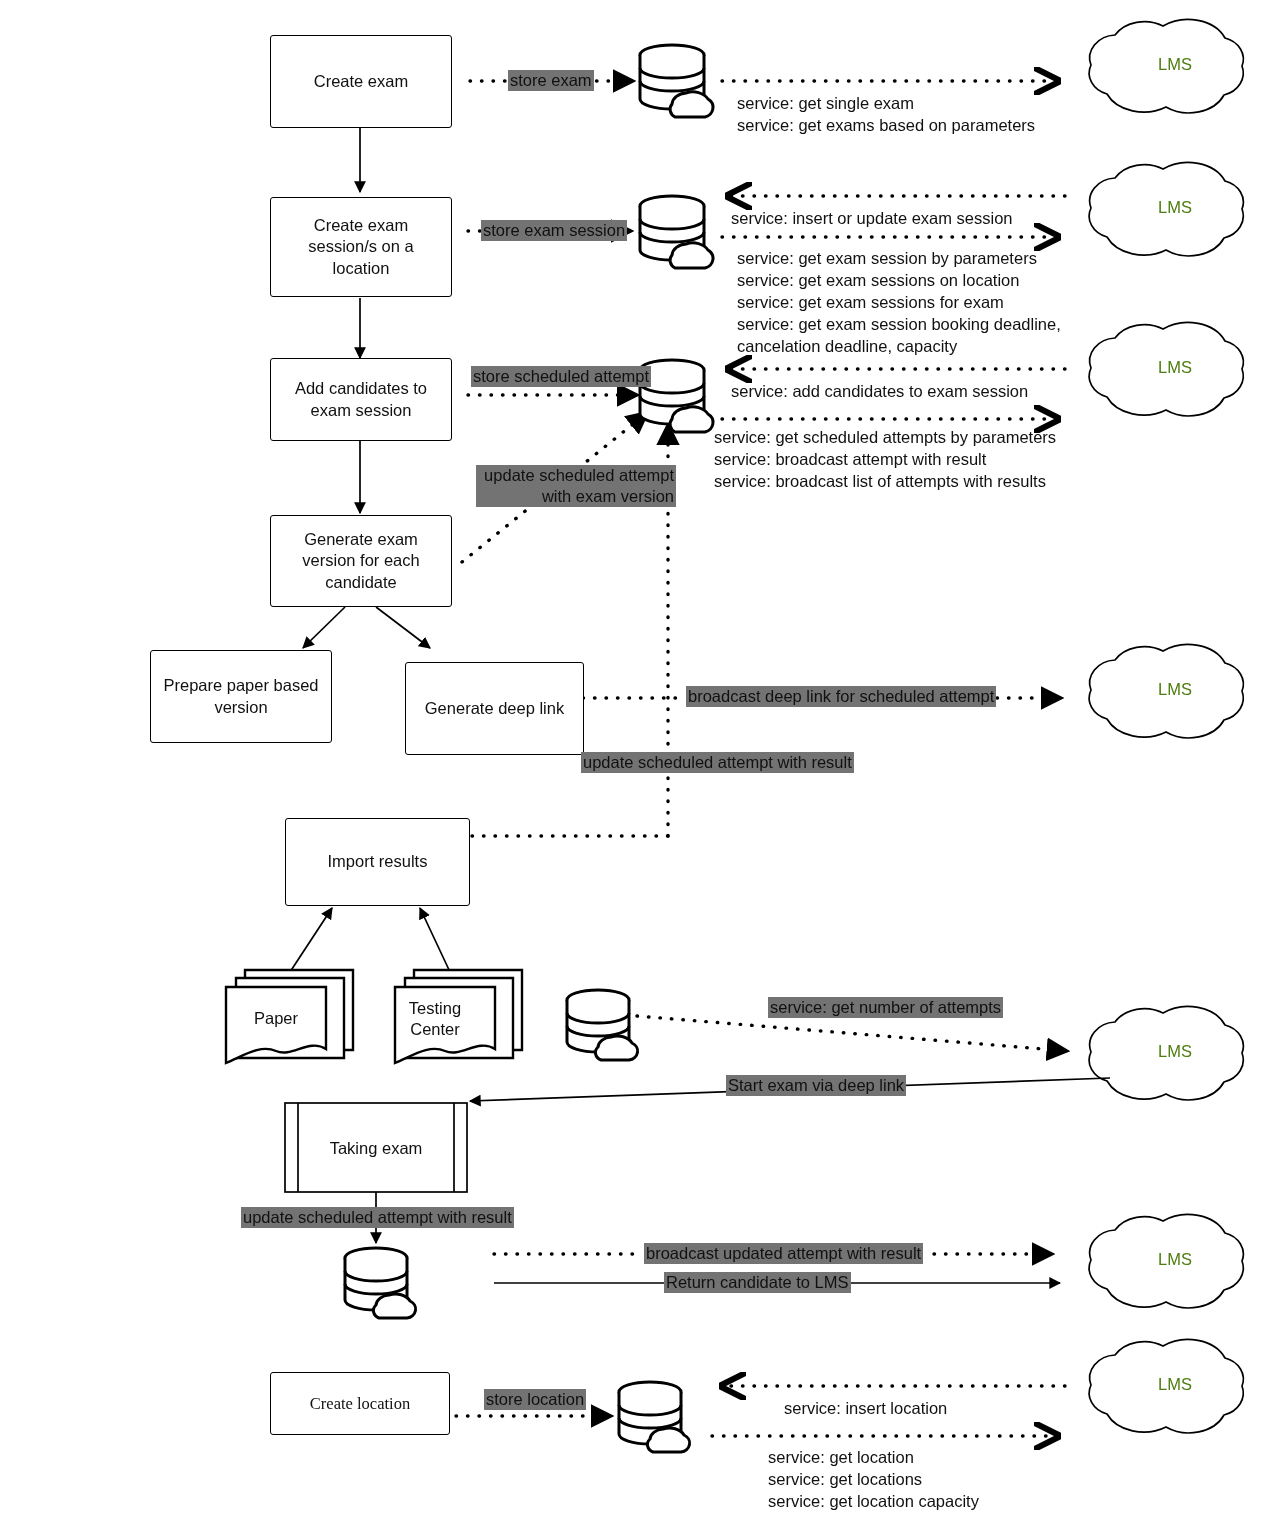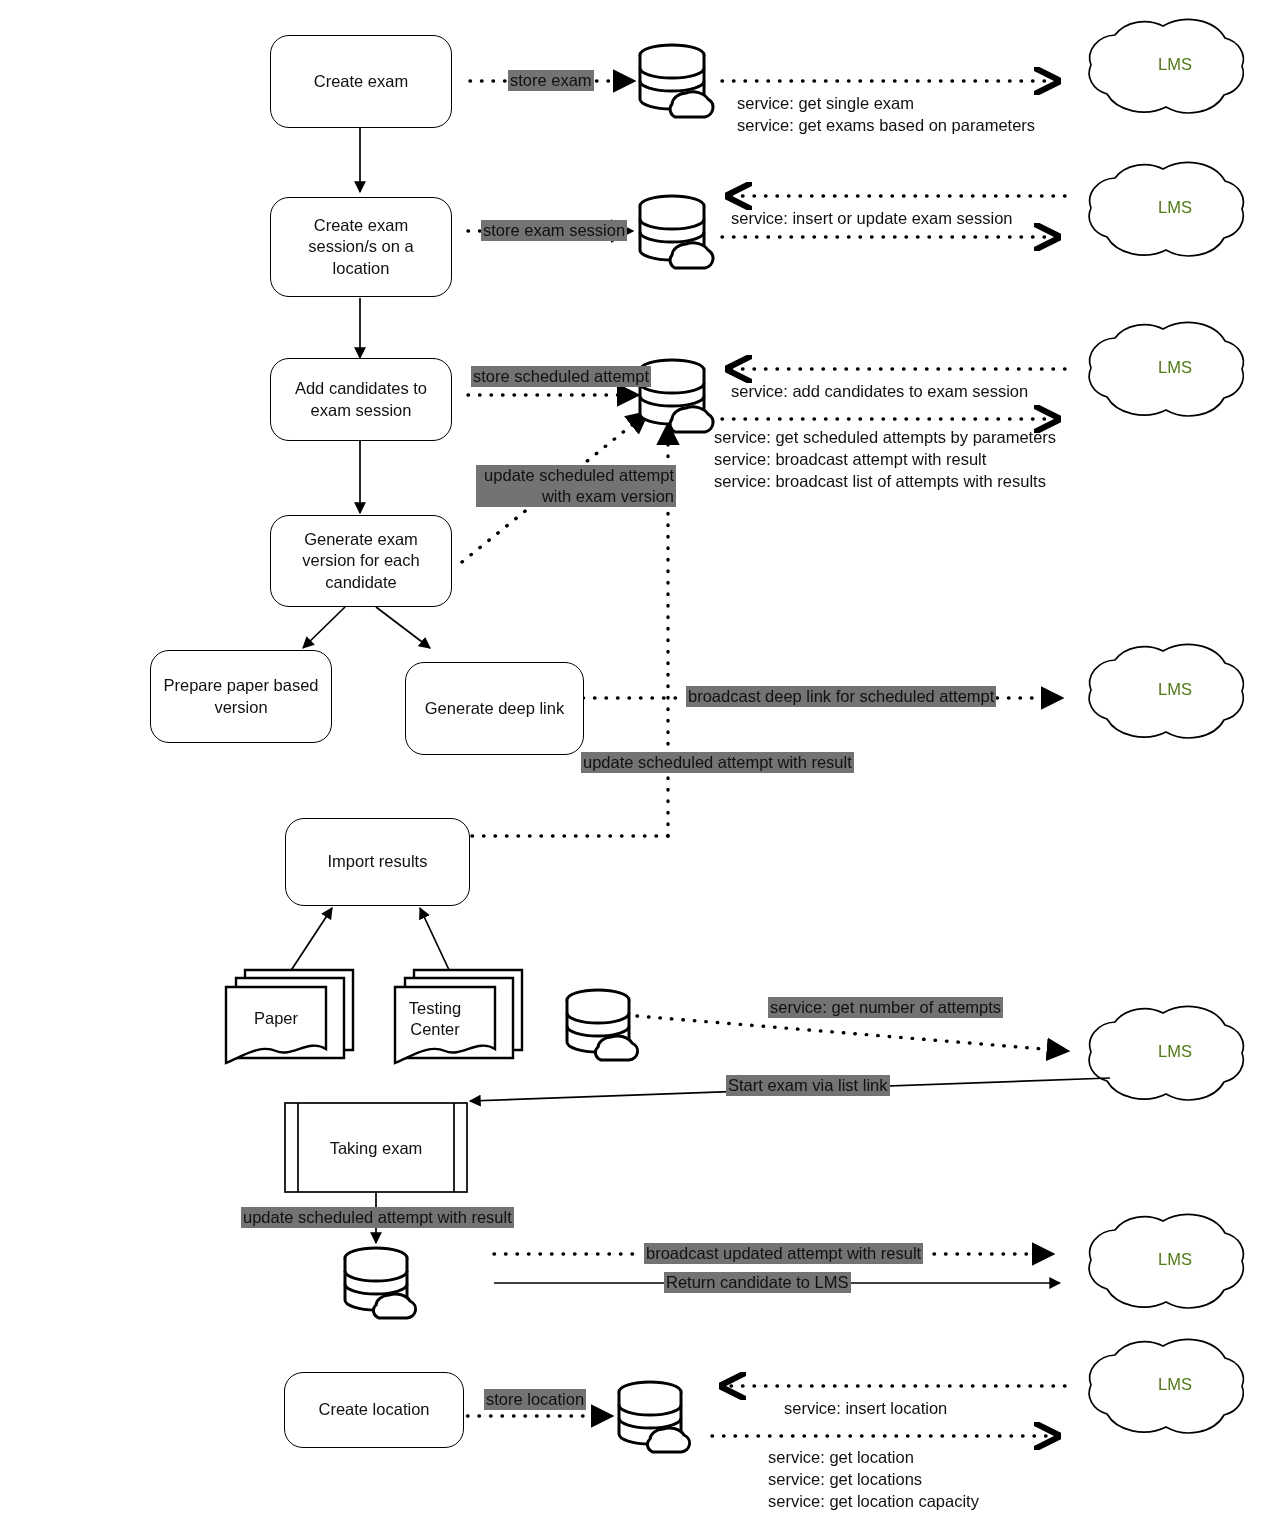--- a/index.html
+++ b/index.html
@@ -2,21 +2,21 @@
 <html><head>
 <meta charset="utf-8">
 <style>
   html,body{margin:0;padding:0;background:#ffffff;}
   body{font-family:"Liberation Sans", sans-serif;color:#111111;}
   #canvas{position:relative;width:1261px;height:1538px;overflow:hidden;background:#fff;}
   svg.layer{position:absolute;left:0;top:0;width:1261px;height:1538px;}
   .node{position:absolute;box-sizing:border-box;border:1.6px solid #000;background:#fff;
         display:flex;align-items:center;justify-content:center;text-align:center;
         font-size:16.5px;line-height:1.28;color:#111;}
-  .node.rounded{border-radius:19px;}
+  .node.rounded{border-radius:3px;}
   .lbl{position:absolute;font-size:16.5px;line-height:1.28;color:#111;white-space:pre;background:#737373;padding:0 2px;}
   .lbl.ctr{text-align:right;margin-left:32px;}
   .cloudtext{position:absolute;font-size:16.5px;color:#4d7c0f;text-align:center;}
   .svcblock{position:absolute;font-size:16.5px;line-height:1.33;color:#111;white-space:pre;}
   .doctext{position:absolute;text-align:center;font-size:16.5px;line-height:1.28;color:#111;}
 </style>
 </head>
 <body>
 
 <div id="canvas">
@@ -204,21 +204,21 @@
   </div>
 
   <div class="node rounded" style="left:405px;top:650px;width:179px;height:93px;margin-top:12px;">
     <span>Generate deep link</span>
   </div>
 
   <div class="node rounded" style="left:285px;top:818px;width:185px;height:88px;">
     <span>Import results</span>
   </div>
 
-  <div class="node rounded" style="left:284px;top:1372px;width:180px;height:76px;">
+  <div class="node rounded" style="left:270px;top:1372px;width:180px;height:63px;font-family:Liberation Serif, serif;">
     <span>Create location</span>
   </div>
 
   <div class="doctext" style="left:226px;top:1008px;width:100px;">Paper</div>
   <div class="doctext" style="left:395px;top:998px;width:80px;white-space:pre;">Testing
 Center</div>
 
   <div class="doctext" style="left:305px;top:1138px;width:142px;">Taking exam</div>
 
   <div class="cloudtext" style="left:1120px;top:55px;width:110px;">LMS</div>
@@ -237,35 +237,40 @@
 
   <div class="lbl ctr" style="left:444px;top:465px;width:196px;white-space:pre;">update scheduled attempt
 with exam version</div>
 
   <div class="lbl" style="left:686px;top:686px;">broadcast deep link for scheduled attempt</div>
 
   <div class="lbl" style="left:581px;top:752px;">update scheduled attempt with result</div>
 
   <div class="lbl" style="left:768px;top:997px;text-align:center;">service: get number of attempts</div>
 
-  <div class="lbl" style="left:726px;top:1075px;">Start exam via list link</div>
+  <div class="lbl" style="left:726px;top:1075px;">Start exam via deep link</div>
 
   <div class="lbl" style="left:241px;top:1207px;">update scheduled attempt with result</div>
 
   <div class="lbl" style="left:644px;top:1243px;">broadcast updated attempt with result</div>
 
   <div class="lbl" style="left:664px;top:1272px;text-align:right;">Return candidate to LMS</div>
 
   <div class="lbl" style="left:484px;top:1389px;">store location</div>
 
   <div class="svcblock" style="left:737px;top:93px;">service: get single exam
 service: get exams based on parameters</div>
 
   <div class="svcblock" style="left:731px;top:208px;">service: insert or update exam session</div>
 
+  <div class="svcblock" style="left:737px;top:248px;">service: get exam session by parameters
+service: get exam sessions on location
+service: get exam sessions for exam
+service: get exam session booking deadline,
+cancelation deadline, capacity</div>
 
   <div class="svcblock" style="left:731px;top:381px;">service: add candidates to exam session</div>
 
   <div class="svcblock" style="left:714px;top:427px;">service: get scheduled attempts by parameters
 service: broadcast attempt with result
 service: broadcast list of attempts with results</div>
 
   <div class="svcblock" style="left:784px;top:1398px;">service: insert location</div>
 
   <div class="svcblock" style="left:768px;top:1447px;">service: get location

